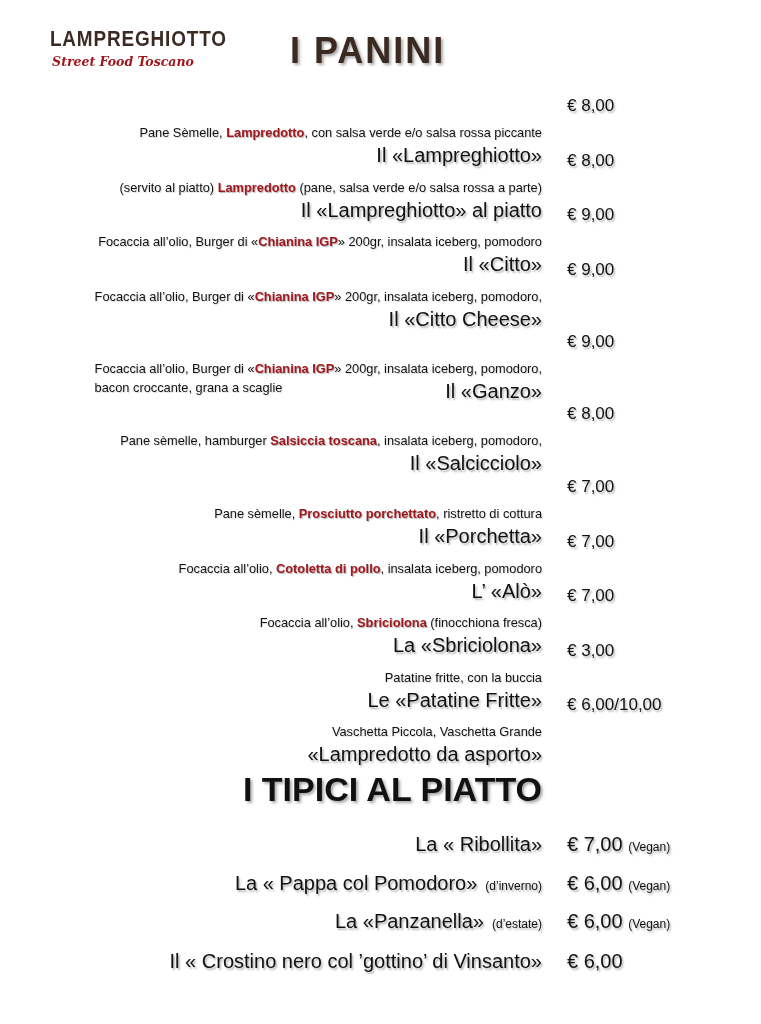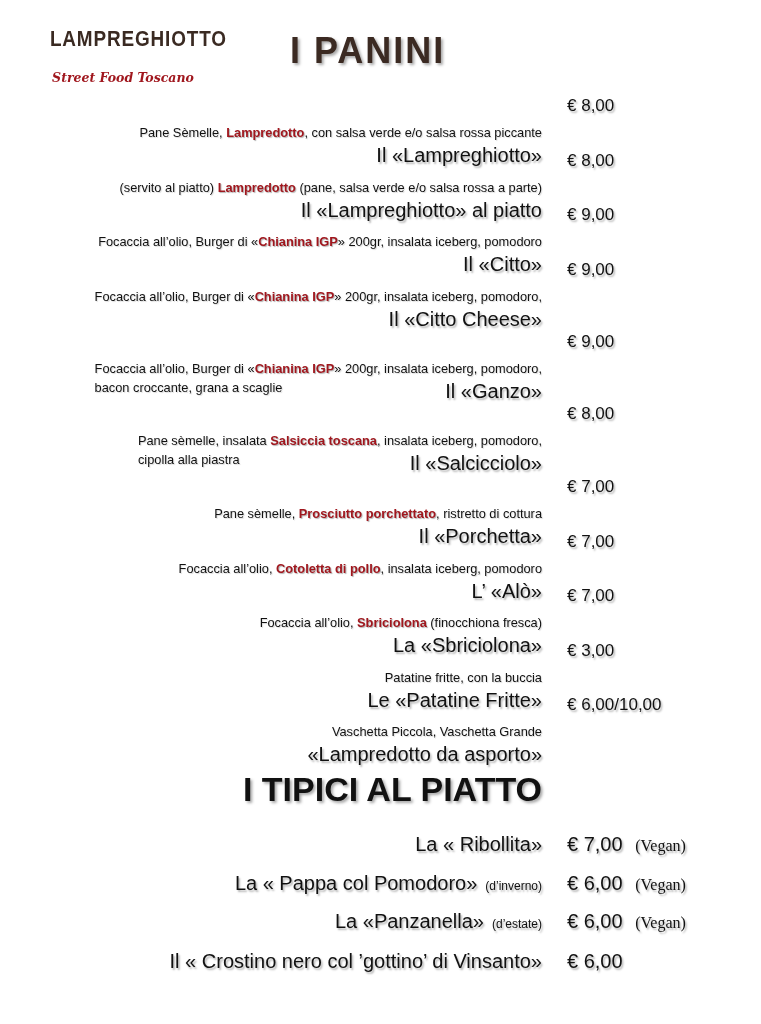--- a/index.html
+++ b/index.html
@@ -9,21 +9,21 @@
     }
     .logo { position: absolute; left: 38px; top: 26px; width: 170px; text-align: center; }
     .logo-main {
       font-family: "Liberation Sans Narrow", "Liberation Sans", sans-serif;
       font-size: 22px; font-weight: bold; letter-spacing: 1px; color: #3a2a22;
       transform: scaleX(0.86); transform-origin: center; white-space: nowrap;
       display: block;
     }
     .logo-sub {
       font-family: "DejaVu Serif", serif; font-style: italic; font-weight: bold;
-      font-size: 12.5px; color: #a0171e; margin-top: 18px; display: block;
+      font-size: 12.5px; color: #a0171e; margin-top: 2px; display: block;
     }
     .title-panini {
       position: absolute; left: 290px; top: 30px;
       font-size: 36px; font-weight: bold; color: #3b2a22; letter-spacing: 2px;
       text-shadow: 2px 2px 3px rgba(0,0,0,0.35);
     }
     .menu-list { position: absolute; left: 0; top: 0; width: 761px; }
     .item { position: absolute; left: 0; width: 761px; }
     .item-name {
       position: absolute; right: 219px; top: 0; white-space: nowrap;
@@ -46,21 +46,21 @@
     }
     .tip-name {
       position: absolute; right: 219px; white-space: nowrap;
       font-size: 20px; color: #111; text-shadow: 1.5px 1.5px 2px rgba(0,0,0,0.3);
     }
     .tip-note { font-size: 12px; margin-left: 8px; text-align: center; }
     .tip-price {
       position: absolute; left: 567px; white-space: nowrap;
       font-size: 20px; color: #111; text-shadow: 1.5px 1.5px 2px rgba(0,0,0,0.3);
     }
-    .vegan { font-family: Liberation Serif, serif; font-size: 16px; margin-left: 7px; }
+    .vegan { font-family: Liberation Sans, sans-serif; font-size: 12px; margin-left: 0; }
   </style>
 </head>
 <body>
 
 <div class="logo">
   <span class="logo-main">LAMPREGHIOTTO</span>
   <span class="logo-sub">Street Food Toscano</span>
 </div>
 
 <div class="title-panini">I PANINI</div>
@@ -104,22 +104,21 @@
     <div class="item-desc">
       <div><span>Focaccia all’olio, Burger di «</span><span class="hl">Chianina IGP</span><span>» 200gr, insalata iceberg, pomodoro,</span></div>
       <div><span>bacon croccante, grana a scaglie</span></div>
     </div>
     <div class="item-price">€ 9,00</div>
   </div>
 
   <div class="item" style="top:404px">
     <div class="item-name">Il «Salcicciolo»</div>
     <div class="item-desc">
-      <div><span>Pane sèmelle, insalata  </span><span class="hl">Salsiccia toscana</span><span>, insalata iceberg, pomodoro,</span></div>
-      <div><span>cipolla alla piastra</span></div>
+      <div><span>Pane sèmelle, hamburger  </span><span class="hl">Salsiccia toscana</span><span>, insalata iceberg, pomodoro,</span></div>
     </div>
     <div class="item-price">€ 8,00</div>
   </div>
 
   <div class="item" style="top:477px">
     <div class="item-name">Il «Porchetta»</div>
     <div class="item-desc">
       <div><span>Pane sèmelle, </span><span class="hl">Prosciutto porchettato</span><span>, ristretto di cottura</span></div>
     </div>
     <div class="item-price">€ 7,00</div>

